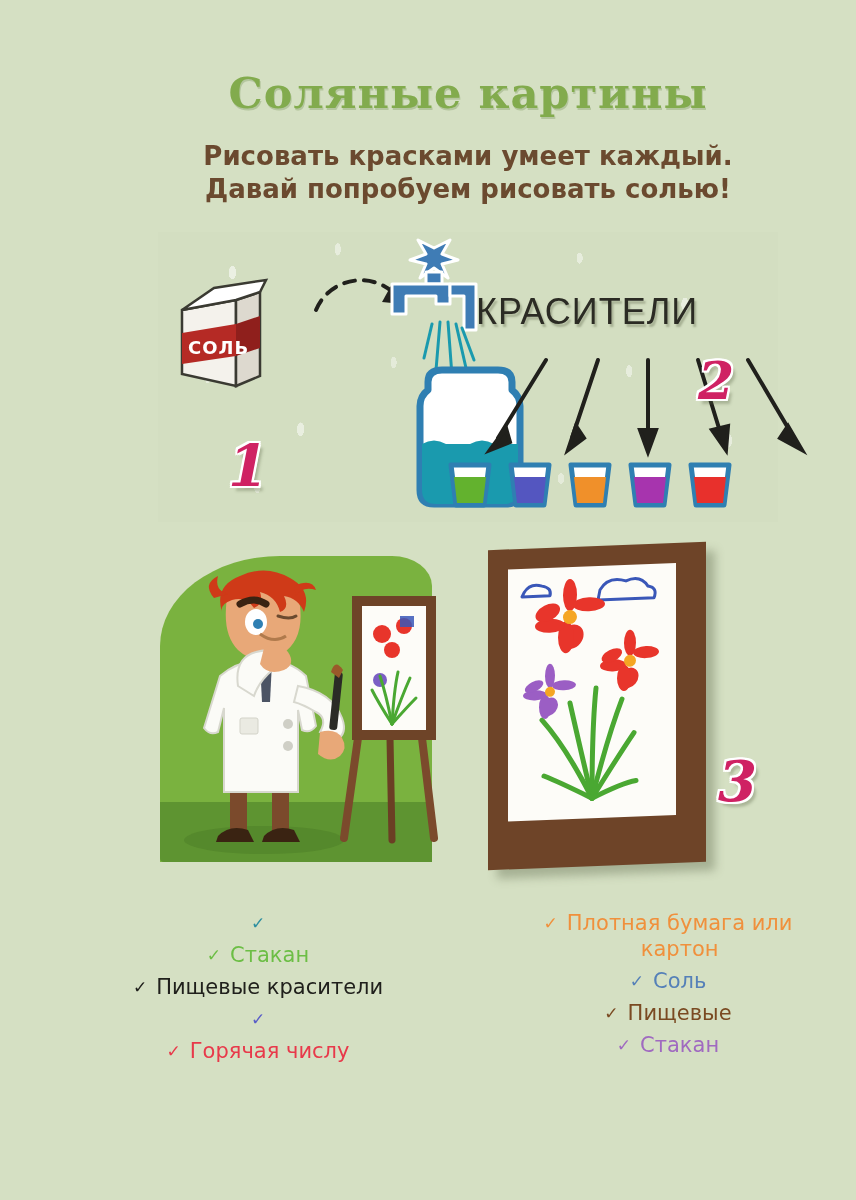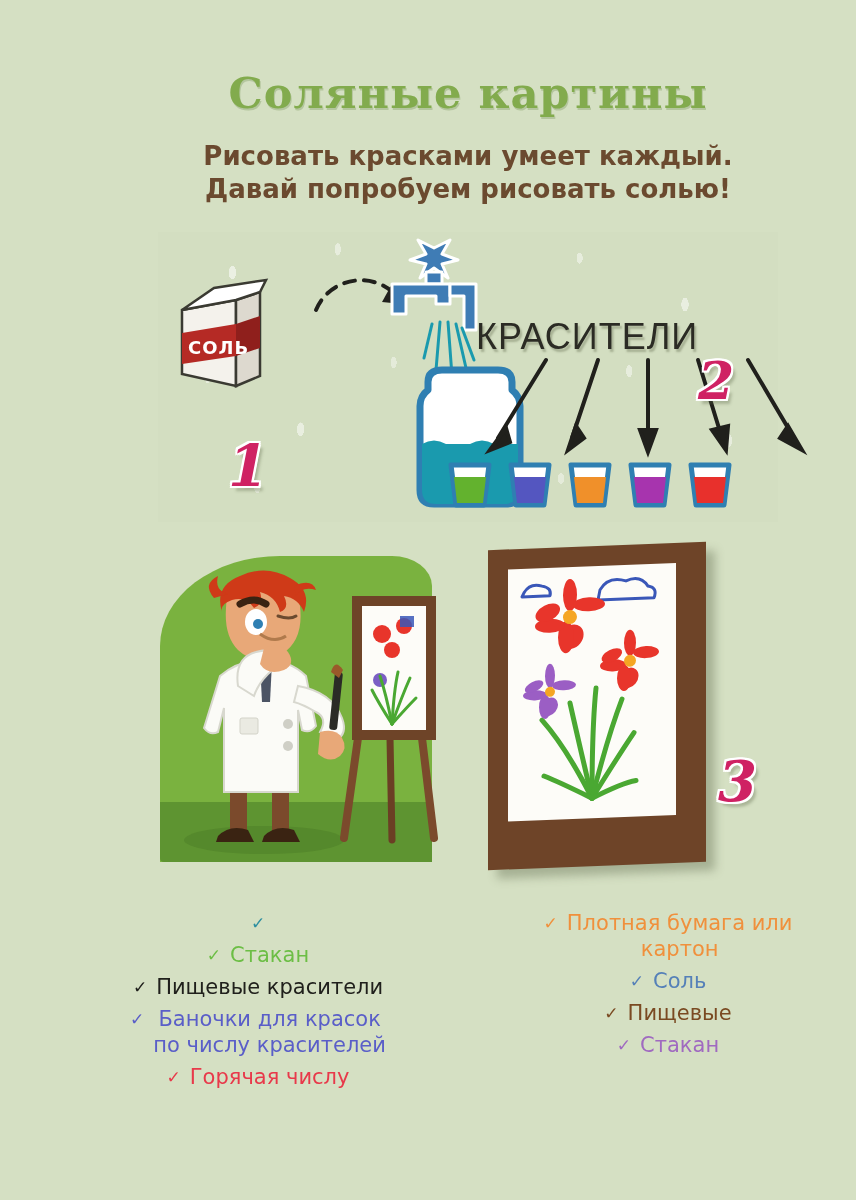--- a/index.html
+++ b/index.html
@@ -178,21 +178,21 @@
     <svg class="jar" style="left:252px;top:120px;" width="120" height="165" viewBox="0 0 120 165">
       <g>
         <path d="M18 30 q0 -12 14 -12 l56 0 q14 0 14 12 l0 8 q8 6 8 16 l0 84 q0 14 -14 14 l-72 0 q-14 0 -14 -14 l0 -84 q0 -10 8 -16 Z" fill="#ffffff" stroke="#2f7fb2" stroke-width="7" stroke-linejoin="round"></path>
         <path d="M12 92 l96 0 l0 46 q0 14 -14 14 l-68 0 q-14 0 -14 -14 Z" fill="#1a9aae"></path>
         <path d="M12 92 q12 -7 24 0 q12 7 24 0 q12 -7 24 0 q12 7 24 0 l0 8 l-96 0 Z" fill="#1a9aae"></path>
       </g>
     </svg>
 
     <div class="num" style="left:70px;top:200px;font-size:58px;">1</div>
 
-    <div class="dyelabel" style="left:318px;top:84px;">КРАСИТЕЛИ</div>
+    <div class="dyelabel" style="left:318px;top:59px;">КРАСИТЕЛИ</div>
 
     <svg style="position:absolute;left:318px;top:122px;" width="360" height="110">
       <g stroke="#20201c" stroke-width="4" fill="#20201c" stroke-linecap="round">
         <path d="M70 6 L22 84" fill="none"></path>
           <path d="M14 96 L30 74 L34 88 Z"></path>
         <path d="M122 6 L96 84" fill="none"></path>
           <path d="M92 96 L100 72 L108 84 Z"></path>
         <path d="M172 6 L172 84" fill="none"></path>
           <path d="M172 98 L164 76 L180 76 Z"></path>
         <path d="M222 6 L246 84" fill="none"></path>
@@ -362,22 +362,20 @@
       <div class="item" style="color:#6cbe45;">
         <span class="tick">✓</span>
         <span class="txt">Стакан</span>
       </div>
       <div class="item" style="color:#20201c;">
         <span class="tick">✓</span>
         <span class="txt">Пищевые красители</span>
       </div>
       <div class="item" style="color:#5a5ec8;">
         <span class="tick">✓</span>
-        <span class="txt">Баночки для красок
-по числу красителей</span>
       </div>
       <div class="item" style="color:#e8394a;">
         <span class="tick">✓</span>
         <span class="txt">Горячая числу</span>
       </div>
     </div>
 
     <div class="col col-right">
       <div class="item" style="color:#f0903c;">
         <span class="tick">✓</span>

